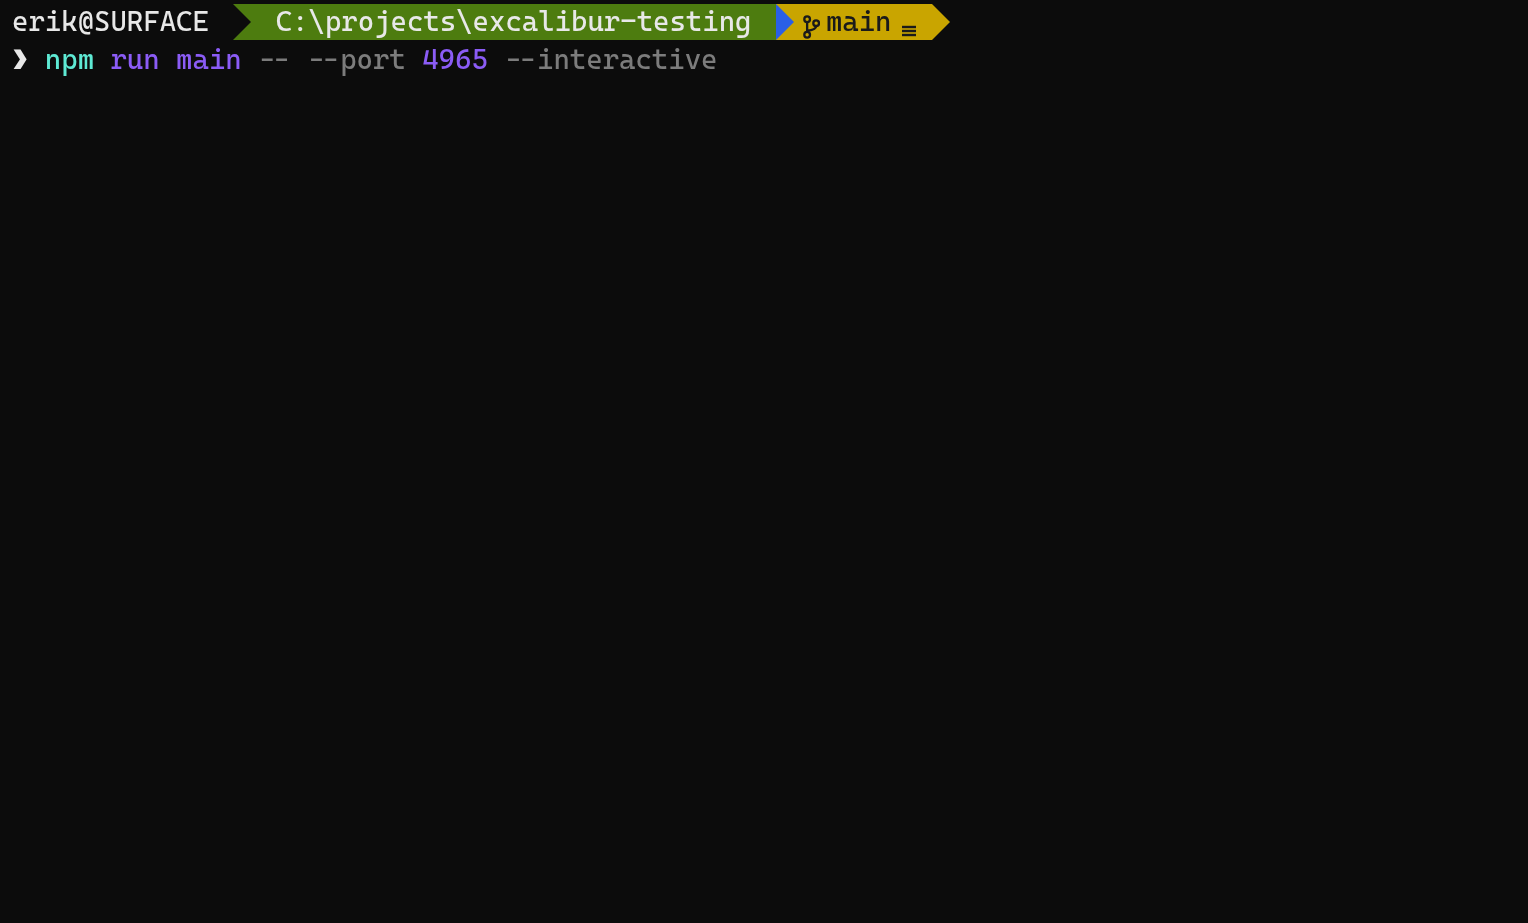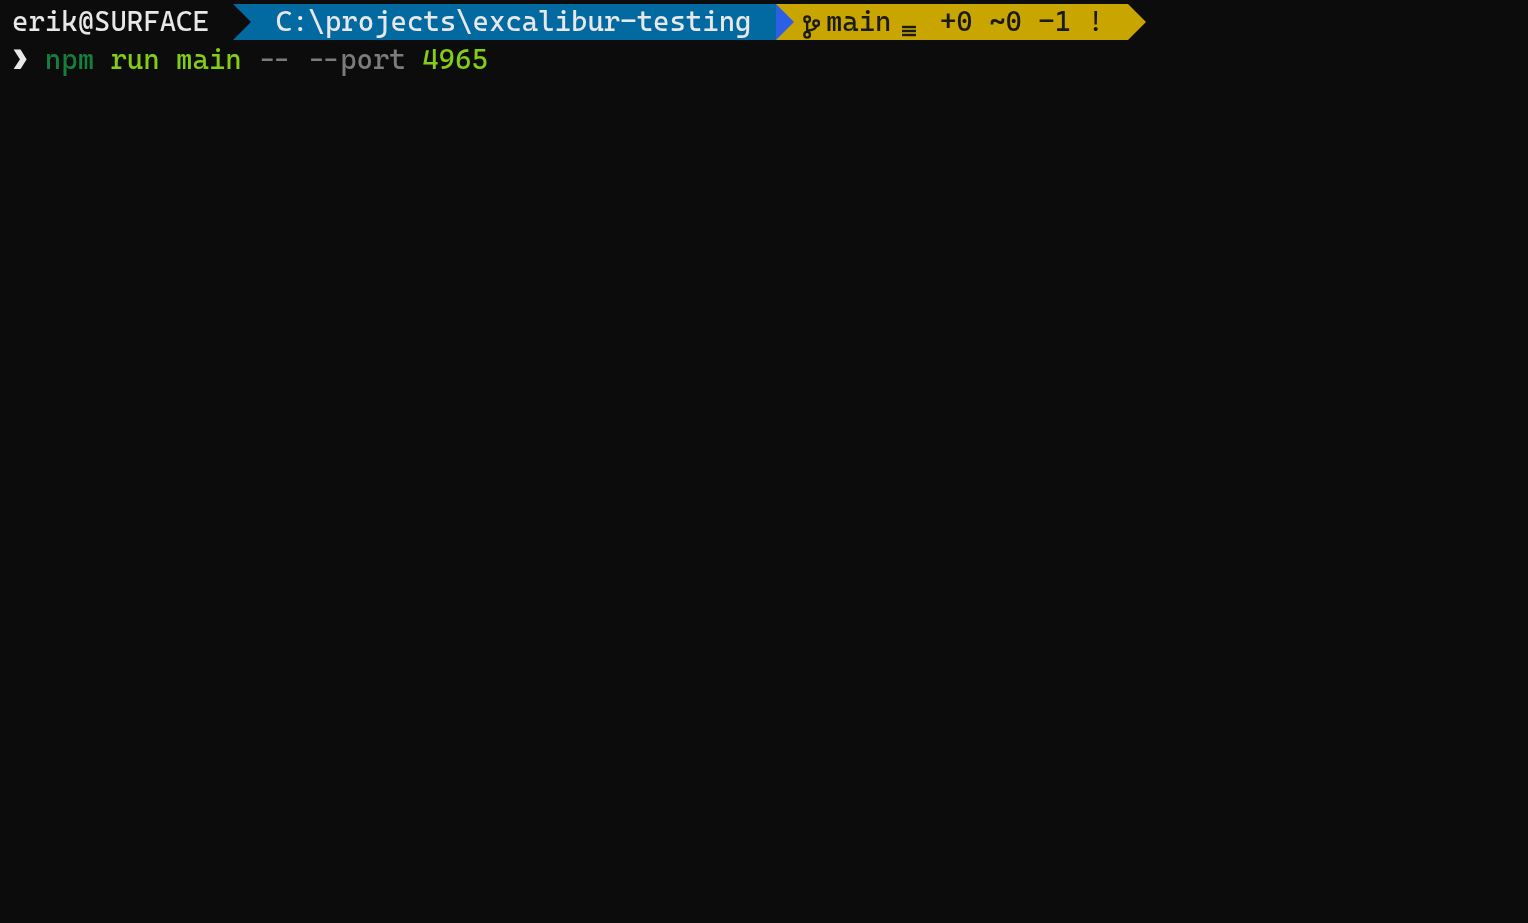--- a/index.html
+++ b/index.html
@@ -49,21 +49,21 @@
     .seg-user {
       background: #0c0c0c;
       color: #e8e8e8;
     }
     .arrow-user {
       border-left: 18px solid #0c0c0c;
       margin-right: -18px;
       z-index: 3;
     }
     .seg-path {
-      background: #0369a1;
+      background: #4d7c0f;
       color: #e8e8e8;
       padding-left: 26px;
     }
     .arrow-path {
       border-left: 18px solid #2a5fe6;
       margin-right: -18px;
       z-index: 2;
     }
     .seg-git {
       background: #c9a500;
@@ -89,22 +89,22 @@
       align-items: baseline;
       padding-top: 2px;
       padding-left: 8px;
       white-space: pre;
       color: #e8e8e8;
     }
     .prompt-symbol {
       font-weight: bold;
       color: #e8e8e8;
     }
-    .cmd-yellow { color: #15803d; }
-    .cmd-white { color: #84cc16; }
+    .cmd-yellow { color: #5eead4; }
+    .cmd-white { color: #8b5cf6; }
     .cmd-gray { color: #7c7c7c; }
   </style>
 </head>
 <body>
 
 <div class="terminal">
 
   <div class="prompt-line">
     <div class="segment first seg-user">
       <span>erik@SURFACE </span>
@@ -126,28 +126,28 @@
         </svg>
       </span>
       <span>main</span>
       <span class="sync-icon">
         <svg width="18" height="18" viewBox="0 0 18 18">
           <line x1="2" y1="5" x2="16" y2="5" stroke="#1a1a1a" stroke-width="2.4"></line>
           <line x1="2" y1="9" x2="16" y2="9" stroke="#1a1a1a" stroke-width="2.4"></line>
           <line x1="2" y1="13" x2="16" y2="13" stroke="#1a1a1a" stroke-width="2.4"></line>
         </svg>
       </span>
-      <span> +0 ~0 -1 ! </span>
     </div>
     <div class="arrow-right arrow-git"></div>
   </div>
 
   <div class="command-line">
     <span class="prompt-symbol">❯ </span>
     <span class="cmd-yellow">npm </span>
     <span class="cmd-white">run </span>
     <span class="cmd-white">main </span>
     <span class="cmd-gray">-- </span>
     <span class="cmd-gray">--port </span>
     <span class="cmd-white">4965 </span>
+    <span class="cmd-gray">--interactive</span>
   </div>
 
 </div>
 
 </body></html>

